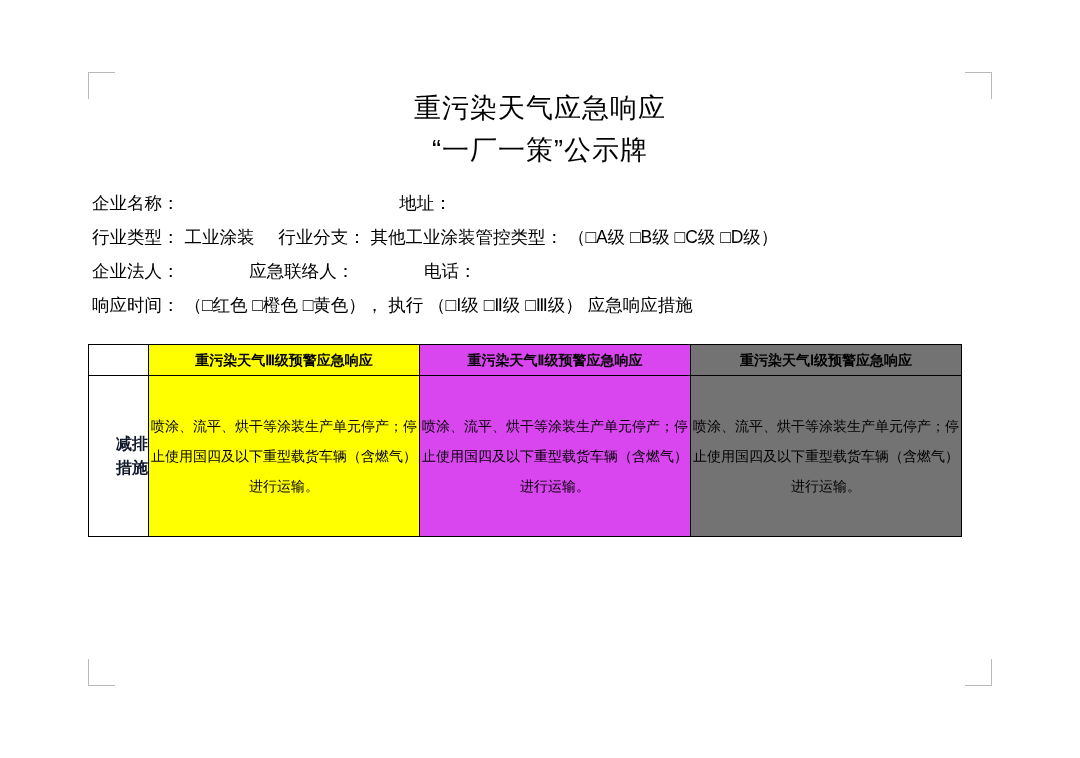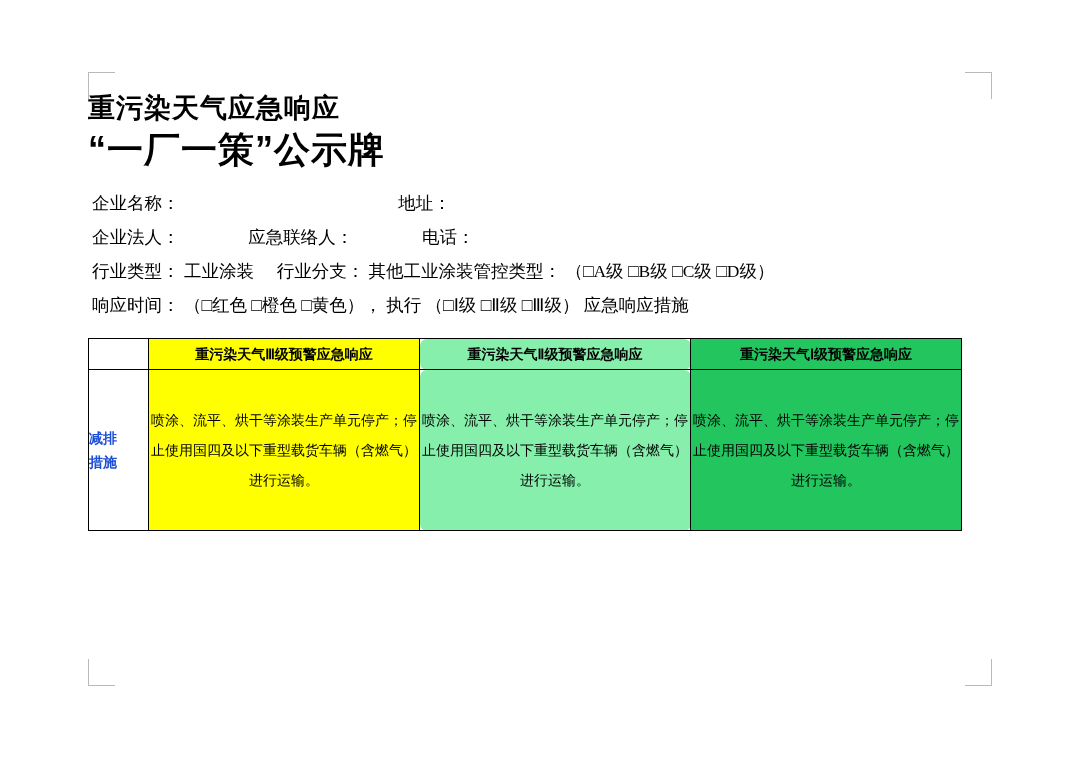--- a/index.html
+++ b/index.html
@@ -33,96 +33,96 @@
   .crop.bl { left: 88px;  bottom: 72px; border-left-width: 1.5px; border-bottom-width: 1.5px; }
   .crop.br { right: 88px; bottom: 72px; border-right-width: 1.5px; border-bottom-width: 1.5px; }
 
   .doc {
     position: absolute;
     left: 88px;
     right: 88px;
     top: 80px;
   }
   .title-block {
+    text-align: center;
     color: #000;
     font-family: "Liberation Sans", sans-serif;
-    font-weight: bold;
+    font-weight: normal;
   }
   .title-line1 {
     font-size: 27px;
     letter-spacing: 1px;
     line-height: 40px;
     margin-top: 8px;
   }
   .title-line2 {
-    font-size: 36px;
+    font-size: 27px;
     letter-spacing: 1px;
     line-height: 40px;
     margin-top: 2px;
   }
 
   .fields {
     margin-top: 16px;
     padding-left: 4px;
     font-size: 17.5px;
     color: #000;
     line-height: 34px;
   }
   .field-row {
     display: block;
     white-space: nowrap;
-    font-family: Liberation Serif, serif;
   }
   .field-row .lbl { display: inline; }
   .gap-sm { display: inline-block; width: 14px; }
   .gap-md { display: inline-block; width: 60px; }
   .gap-xl { display: inline-block; width: 210px; }
   .box { display: inline; }
 
   table.mtable {
-    margin-top: 16px;
+    margin-top: 22px;
     border-collapse: collapse;
     width: 720px;
     table-layout: fixed;
   }
   table.mtable td {
     border: 1.5px solid #000;
     vertical-align: middle;
     padding: 0;
   }
   .col-head { width: 60px; }
   .hdr-cell {
     height: 30px;
     text-align: center;
     font-size: 14px;
     font-weight: bold;
     color: #000;
     line-height: 18px;
   }
   .row-label {
-    text-align: left;
-    font-size: 14px;
+    text-align: right;
+    font-size: 16px;
     font-weight: bold;
-    color: #1d4ed8;
+    color: #0f172a;
     line-height: 24px;
   }
   .measure-cell {
     height: 160px;
     padding: 10px 12px;
     font-size: 14px;
     line-height: 30px;
     text-align: center;
     color: #000;
   }
   .status-cell {
     height: 140px;
   }
   .yellow { background: #ffff00; }
-  .orange { background: #86efac; border-radius: 7px; }
-  .red    { background: #22c55e; }
+  .orange { background: #d946ef; }
+  .red    { background: #737373; }
   .white  { background: #ffffff; }
 </style>
 </head>
 <body>
 
 <div class="page">
   <div class="crop tl"></div>
   <div class="crop tr"></div>
   <div class="crop bl"></div>
   <div class="crop br"></div>
@@ -133,37 +133,37 @@
       <div class="title-line1">重污染天气应急响应</div>
       <div class="title-line2">“一厂一策”公示牌</div>
     </div>
 
     <div class="fields">
 
       <div class="field-row">
         <span class="lbl">企业名称：</span>
         <span class="gap-xl"></span>
         <span class="lbl">地址：</span>
-      </div>
-
-      <div class="field-row">
-        <span class="lbl">企业法人：</span>
-        <span class="gap-md"></span>
-        <span class="lbl">应急联络人：</span>
-        <span class="gap-md"></span>
-        <span class="lbl">电话：</span>
       </div>
 
       <div class="field-row">
         <span class="lbl">行业类型：</span>
         <span class="lbl">工业涂装</span>
         <span class="gap-sm"></span>
         <span class="lbl">行业分支：</span>
         <span class="lbl">其他工业涂装管控类型：</span>
         <span class="box">（□A级 □B级 □C级 □D级）</span>
+      </div>
+
+      <div class="field-row">
+        <span class="lbl">企业法人：</span>
+        <span class="gap-md"></span>
+        <span class="lbl">应急联络人：</span>
+        <span class="gap-md"></span>
+        <span class="lbl">电话：</span>
       </div>
 
       <div class="field-row">
         <span class="lbl">响应时间：</span>
         <span class="box">（□红色 □橙色 □黄色），</span>
         <span class="lbl">执行</span>
         <span class="box">（□Ⅰ级 □Ⅱ级 □Ⅲ级）</span>
         <span class="lbl">应急响应措施</span>
       </div>
 

